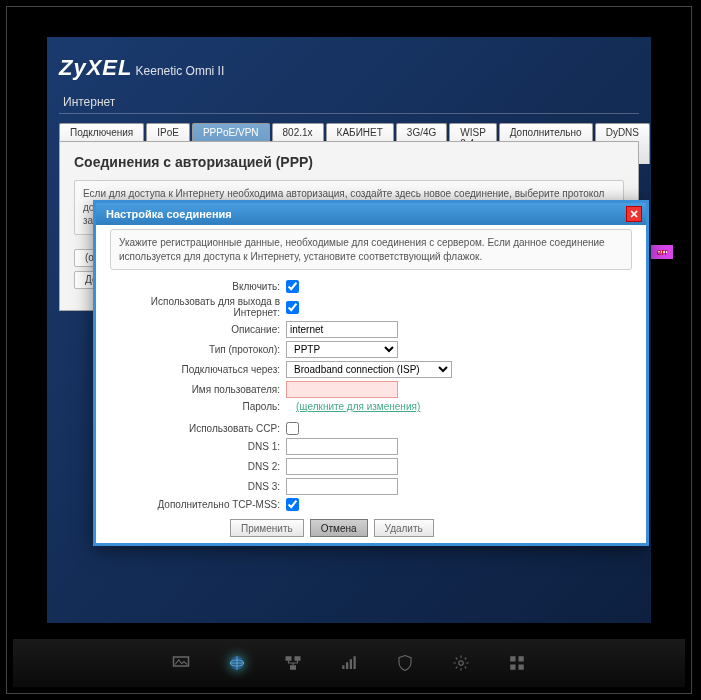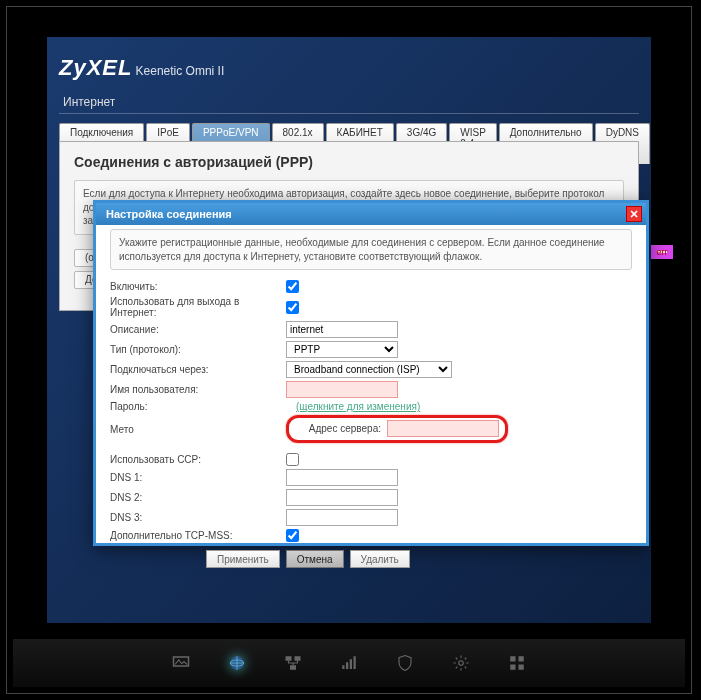--- a/index.html
+++ b/index.html
@@ -124,21 +124,21 @@
   font-size: 10px; color: #555;
   line-height: 1.35;
   margin-bottom: 10px;
 }
 .form-row {
   display: flex; align-items: center;
   margin-bottom: 3px;
 }
 .form-row label {
   flex: 0 0 176px;
-  text-align: left;
+  text-align: right;
   padding-right: 6px;
   font-size: 10px; color: #444;
 }
 .form-row input[type=text],
 .form-row select {
   height: 17px;
   border: 1px solid #aaa;
   font-size: 10px;
   padding: 0 3px;
   background: #fff;
@@ -152,21 +152,21 @@
 .highlight-red {
   border: 3px solid #e31b1b;
   border-radius: 12px;
   padding: 2px 6px 3px 2px;
   display: inline-flex;
   align-items: center;
   box-shadow: 0 0 2px rgba(227,27,27,.6);
 }
 .hidden-row { visibility: hidden; height: 4px; }
 .action-row {
-  margin-top: 8px; margin-left: 96px;
+  margin-top: 8px; margin-left: 120px;
   display: flex; gap: 6px;
 }
 .btn {
   height: 18px;
   border: 1px solid #999;
   background: linear-gradient(#fdfdfd,#e6e6e6);
   font-size: 10px; padding: 0 10px; color: #666;
   cursor: pointer;
 }
 .btn.primary { background: linear-gradient(#d0d0d0,#b4b4b4); color: #222; border-color: #777; }
@@ -270,27 +270,20 @@
         </select>
       </div>
       <div class="form-row">
         <label>Имя пользователя:</label>
         <input type="text" class="w-sm" style="background: rgb(255, 228, 228); border-color: rgb(238, 153, 153);">
       </div>
       <div class="form-row">
         <label>Пароль:</label>
         <span class="link-a">(щелкните для изменения)</span>
       </div>
-      <div class="form-row">
-        <label>Мето</label>
-        <span class="highlight-red">
-          <label style="flex:0 0 96px;text-align:right;padding-right:6px;font-size:10px;color:#444">Адрес сервера:</label>
-          <input type="text" class="w-sm" style="background: rgb(255, 228, 228); border-color: rgb(238, 153, 153);">
-        </span>
-      </div>
       <div class="form-row hidden-row">
           <label>.</label>
           <input type="checkbox" style="">
         </div>
       <div class="form-row">
         <label>Использовать CCP:</label>
         <input type="checkbox" style="">
       </div>
       <div class="form-row">
         <label>DNS 1:</label>

